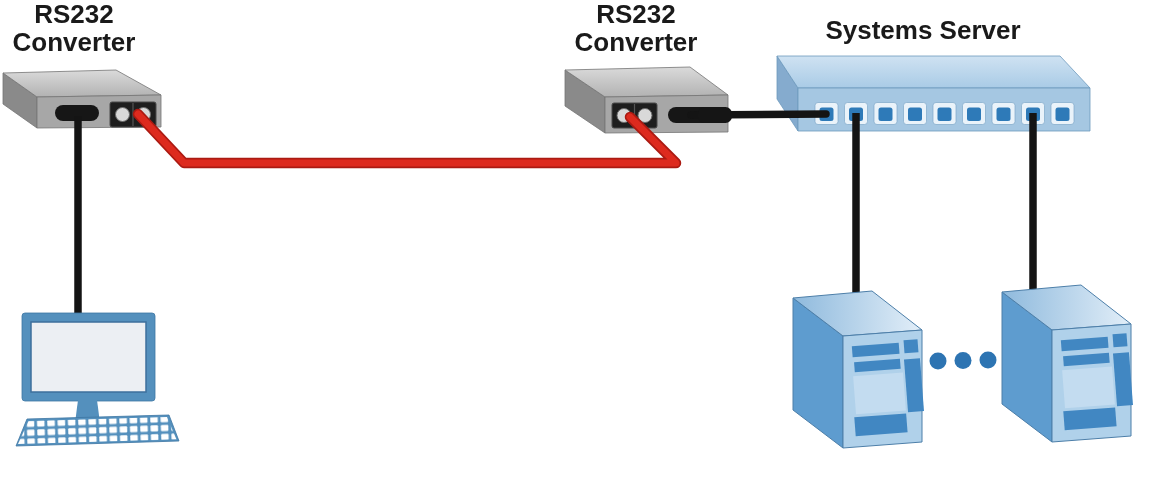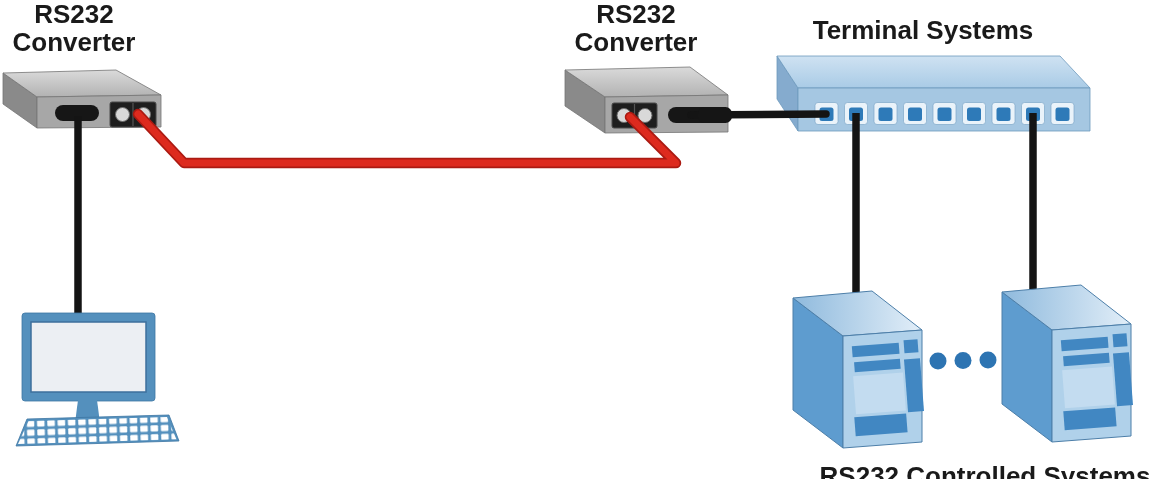--- a/index.html
+++ b/index.html
@@ -161,17 +161,16 @@
   <div class="lbl" style="left:2px;top:0;width:144px;">
     <div>RS232</div>
     <div>Converter</div>
   </div>
 
   <div class="lbl" style="left:556px;top:0;width:160px;">
     <div>RS232</div>
     <div>Converter</div>
   </div>
 
-  <div class="lbl" style="left:790px;top:16px;width:266px;">Terminal Systems</div>
+  <div class="lbl" style="left:790px;top:16px;width:266px;">Systems Server</div>
 
-  <div class="lbl" style="left:799px;top:462px;width:372px;">RS232 Controlled Systems</div>
 
 </div>
 
 </body></html>

